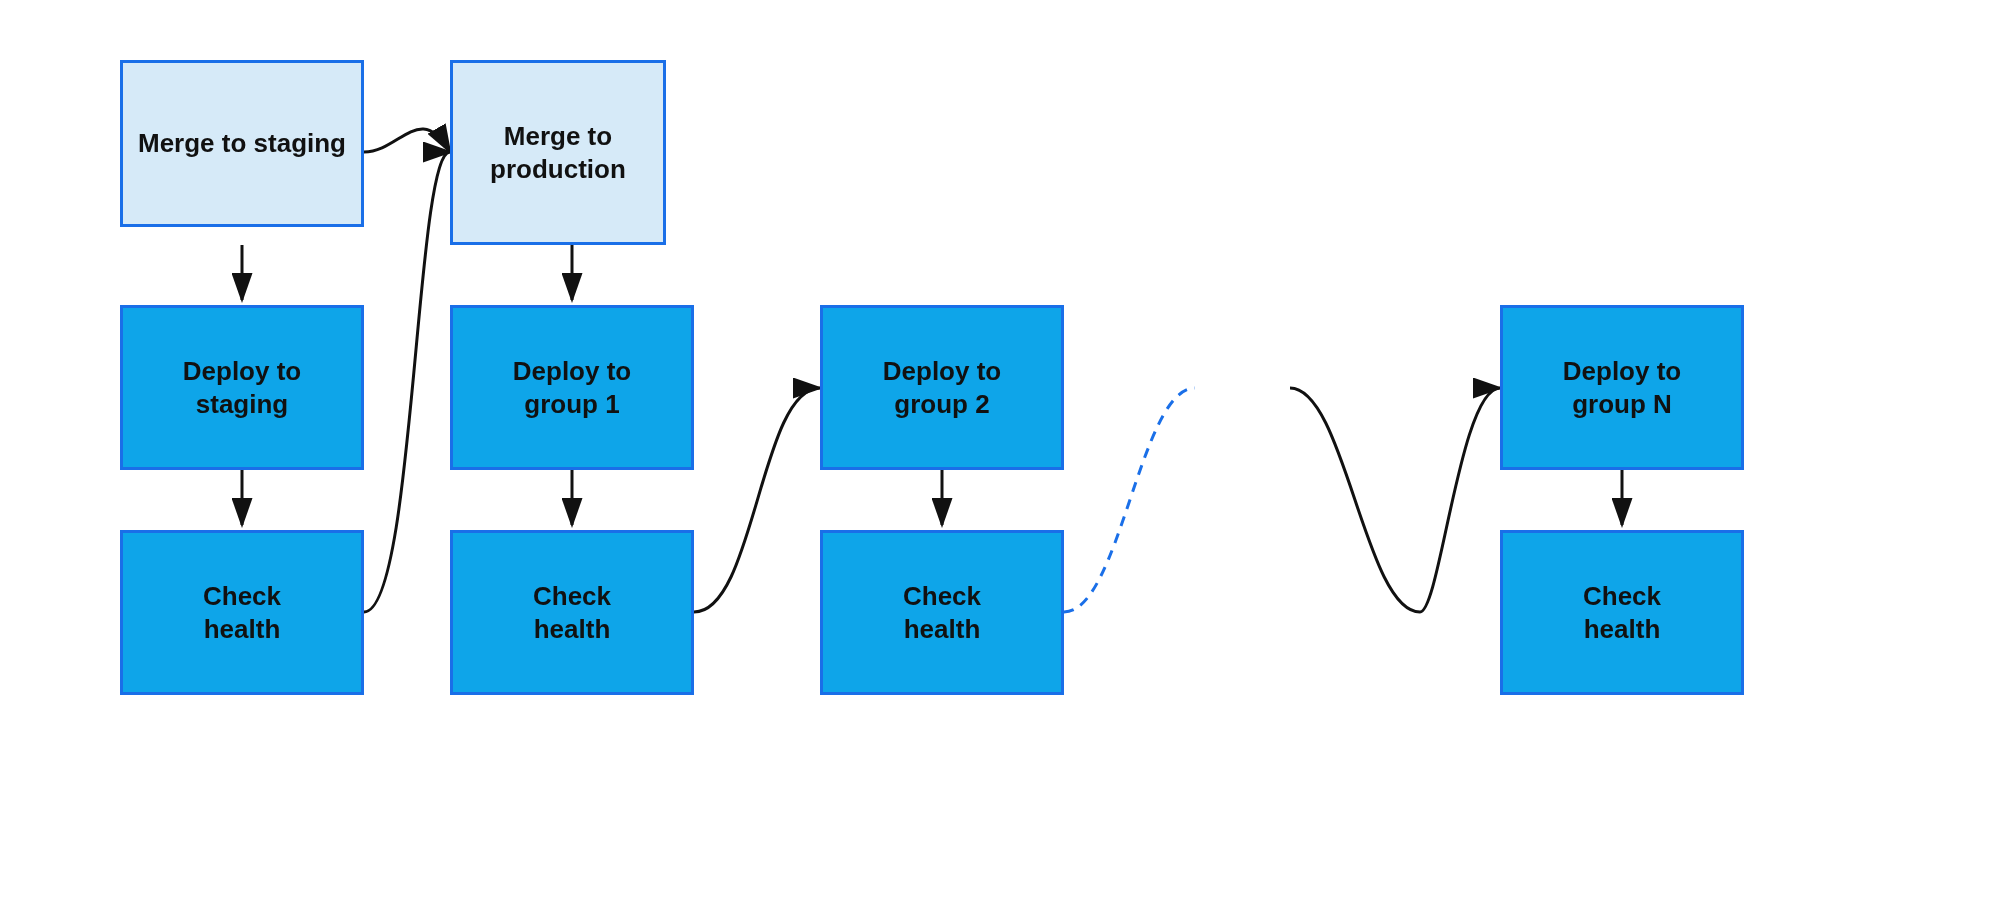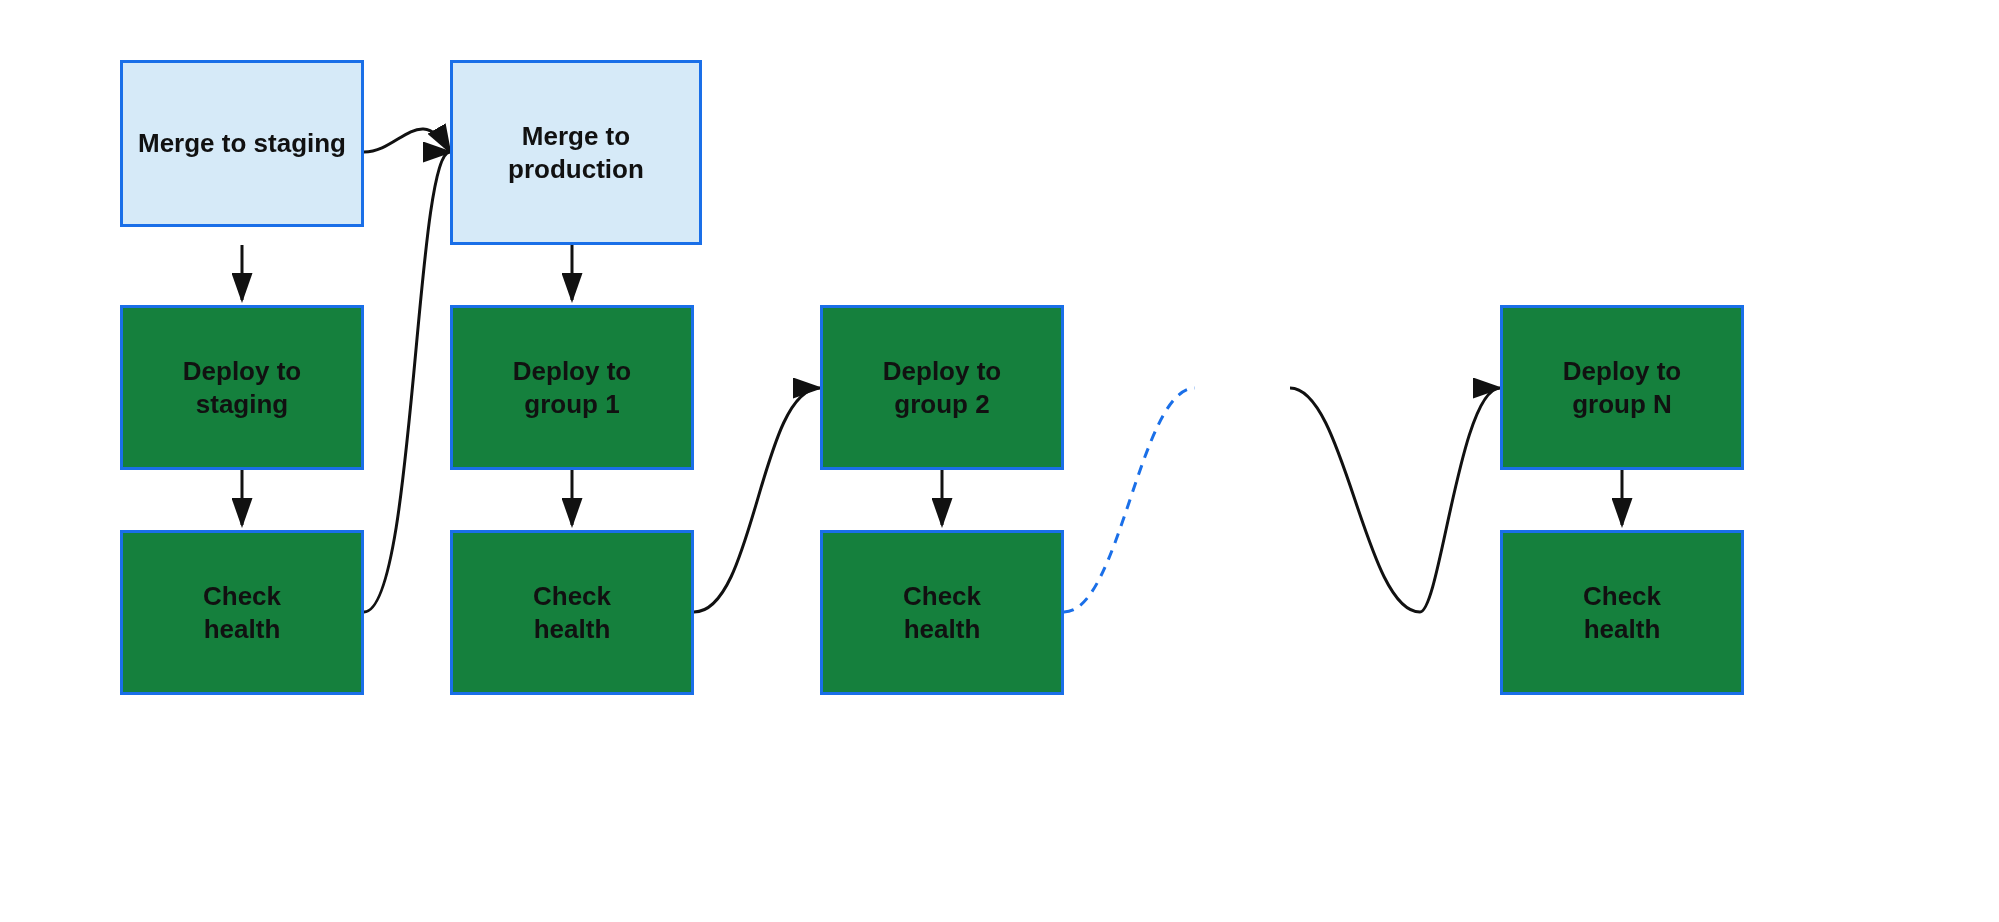--- a/index.html
+++ b/index.html
@@ -21,21 +21,21 @@
       top: 0;
       left: 0;
       width: 100%;
       height: 100%;
       pointer-events: none;
       overflow: visible;
     }
     .node {
       position: absolute;
       border: 3px solid #1a6fe8;
-      background: #15803d;
+      background: #0ea5e9;
       display: flex;
       align-items: center;
       justify-content: center;
       text-align: center;
       font-size: 26px;
       font-weight: 700;
       color: #111111;
       line-height: 1.25;
     }
     .node.filled {
@@ -86,21 +86,21 @@
   </div>
 
   <div class="node" style="left:120px; top:305px; width:244px; height:165px;">
     <span>Deploy to<br>staging</span>
   </div>
 
   <div class="node" style="left:120px; top:530px; width:244px; height:165px;">
     <span>Check<br>health</span>
   </div>
 
-  <div class="node filled" style="left:450px; top:60px; width:252px; height:185px;">
+  <div class="node filled" style="left:450px; top:60px; width:216px; height:185px;">
     <span>Merge to<br>production</span>
   </div>
 
   <div class="node" style="left:450px; top:305px; width:244px; height:165px;">
     <span>Deploy to<br>group 1</span>
   </div>
 
   <div class="node" style="left:450px; top:530px; width:244px; height:165px;">
     <span>Check<br>health</span>
   </div>

